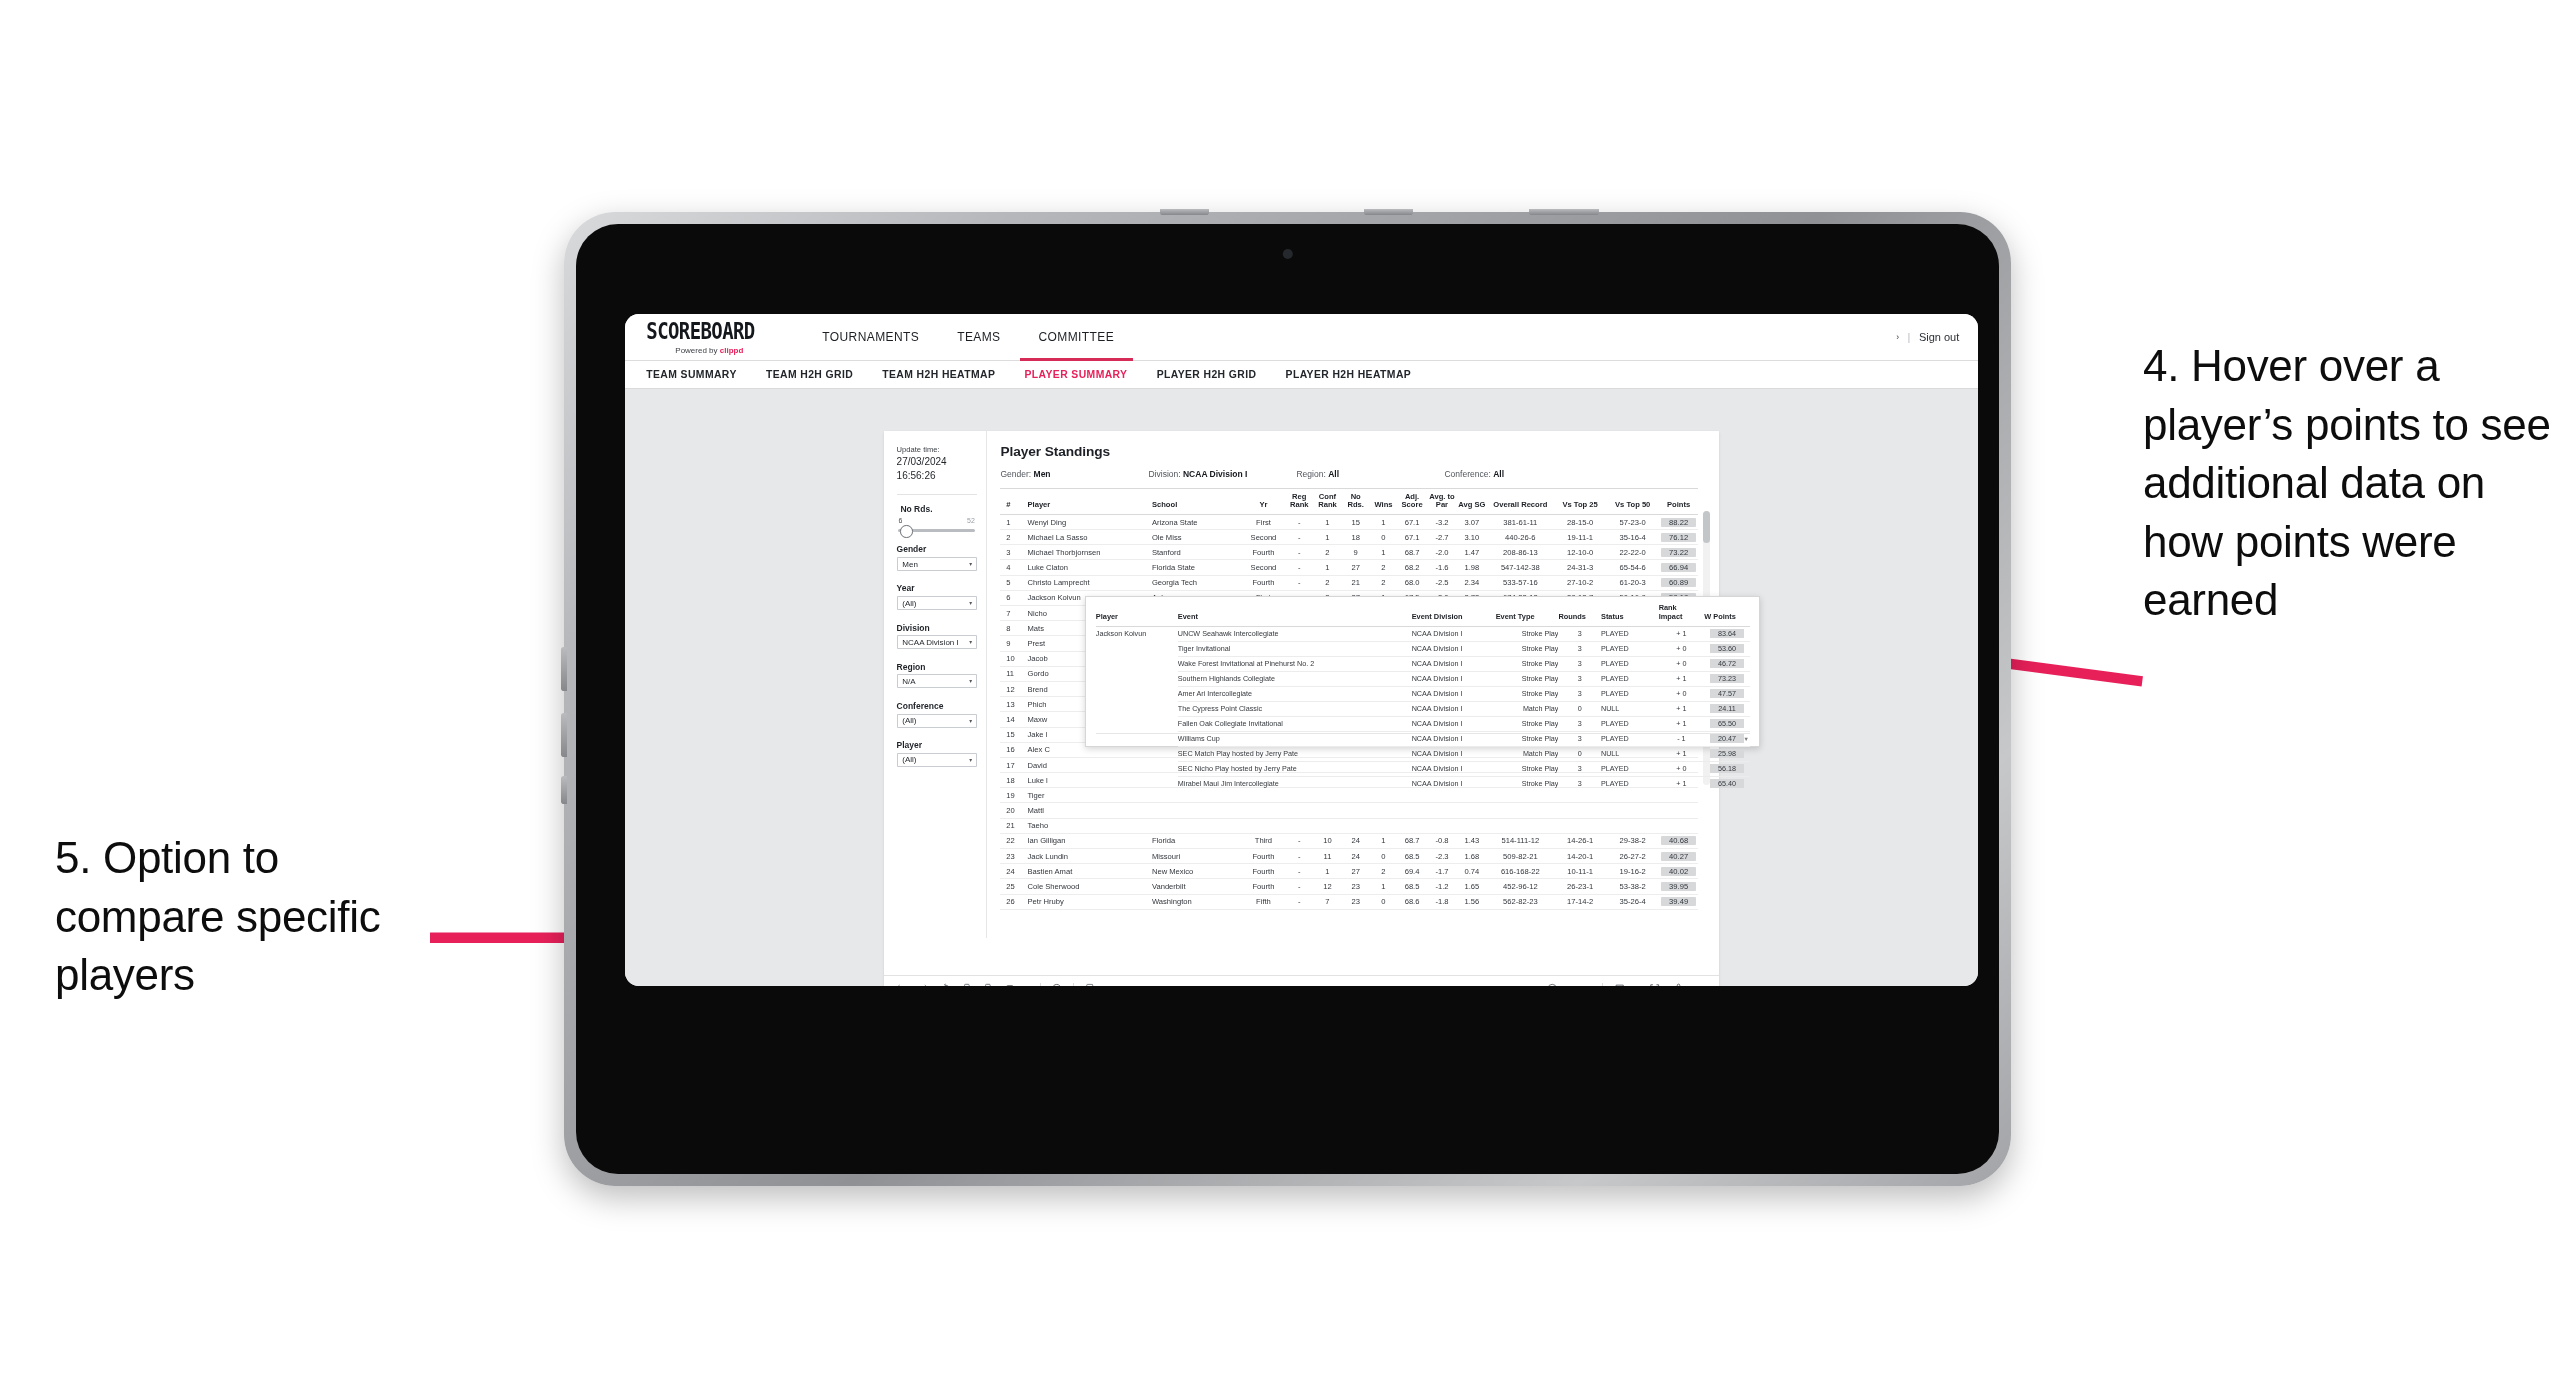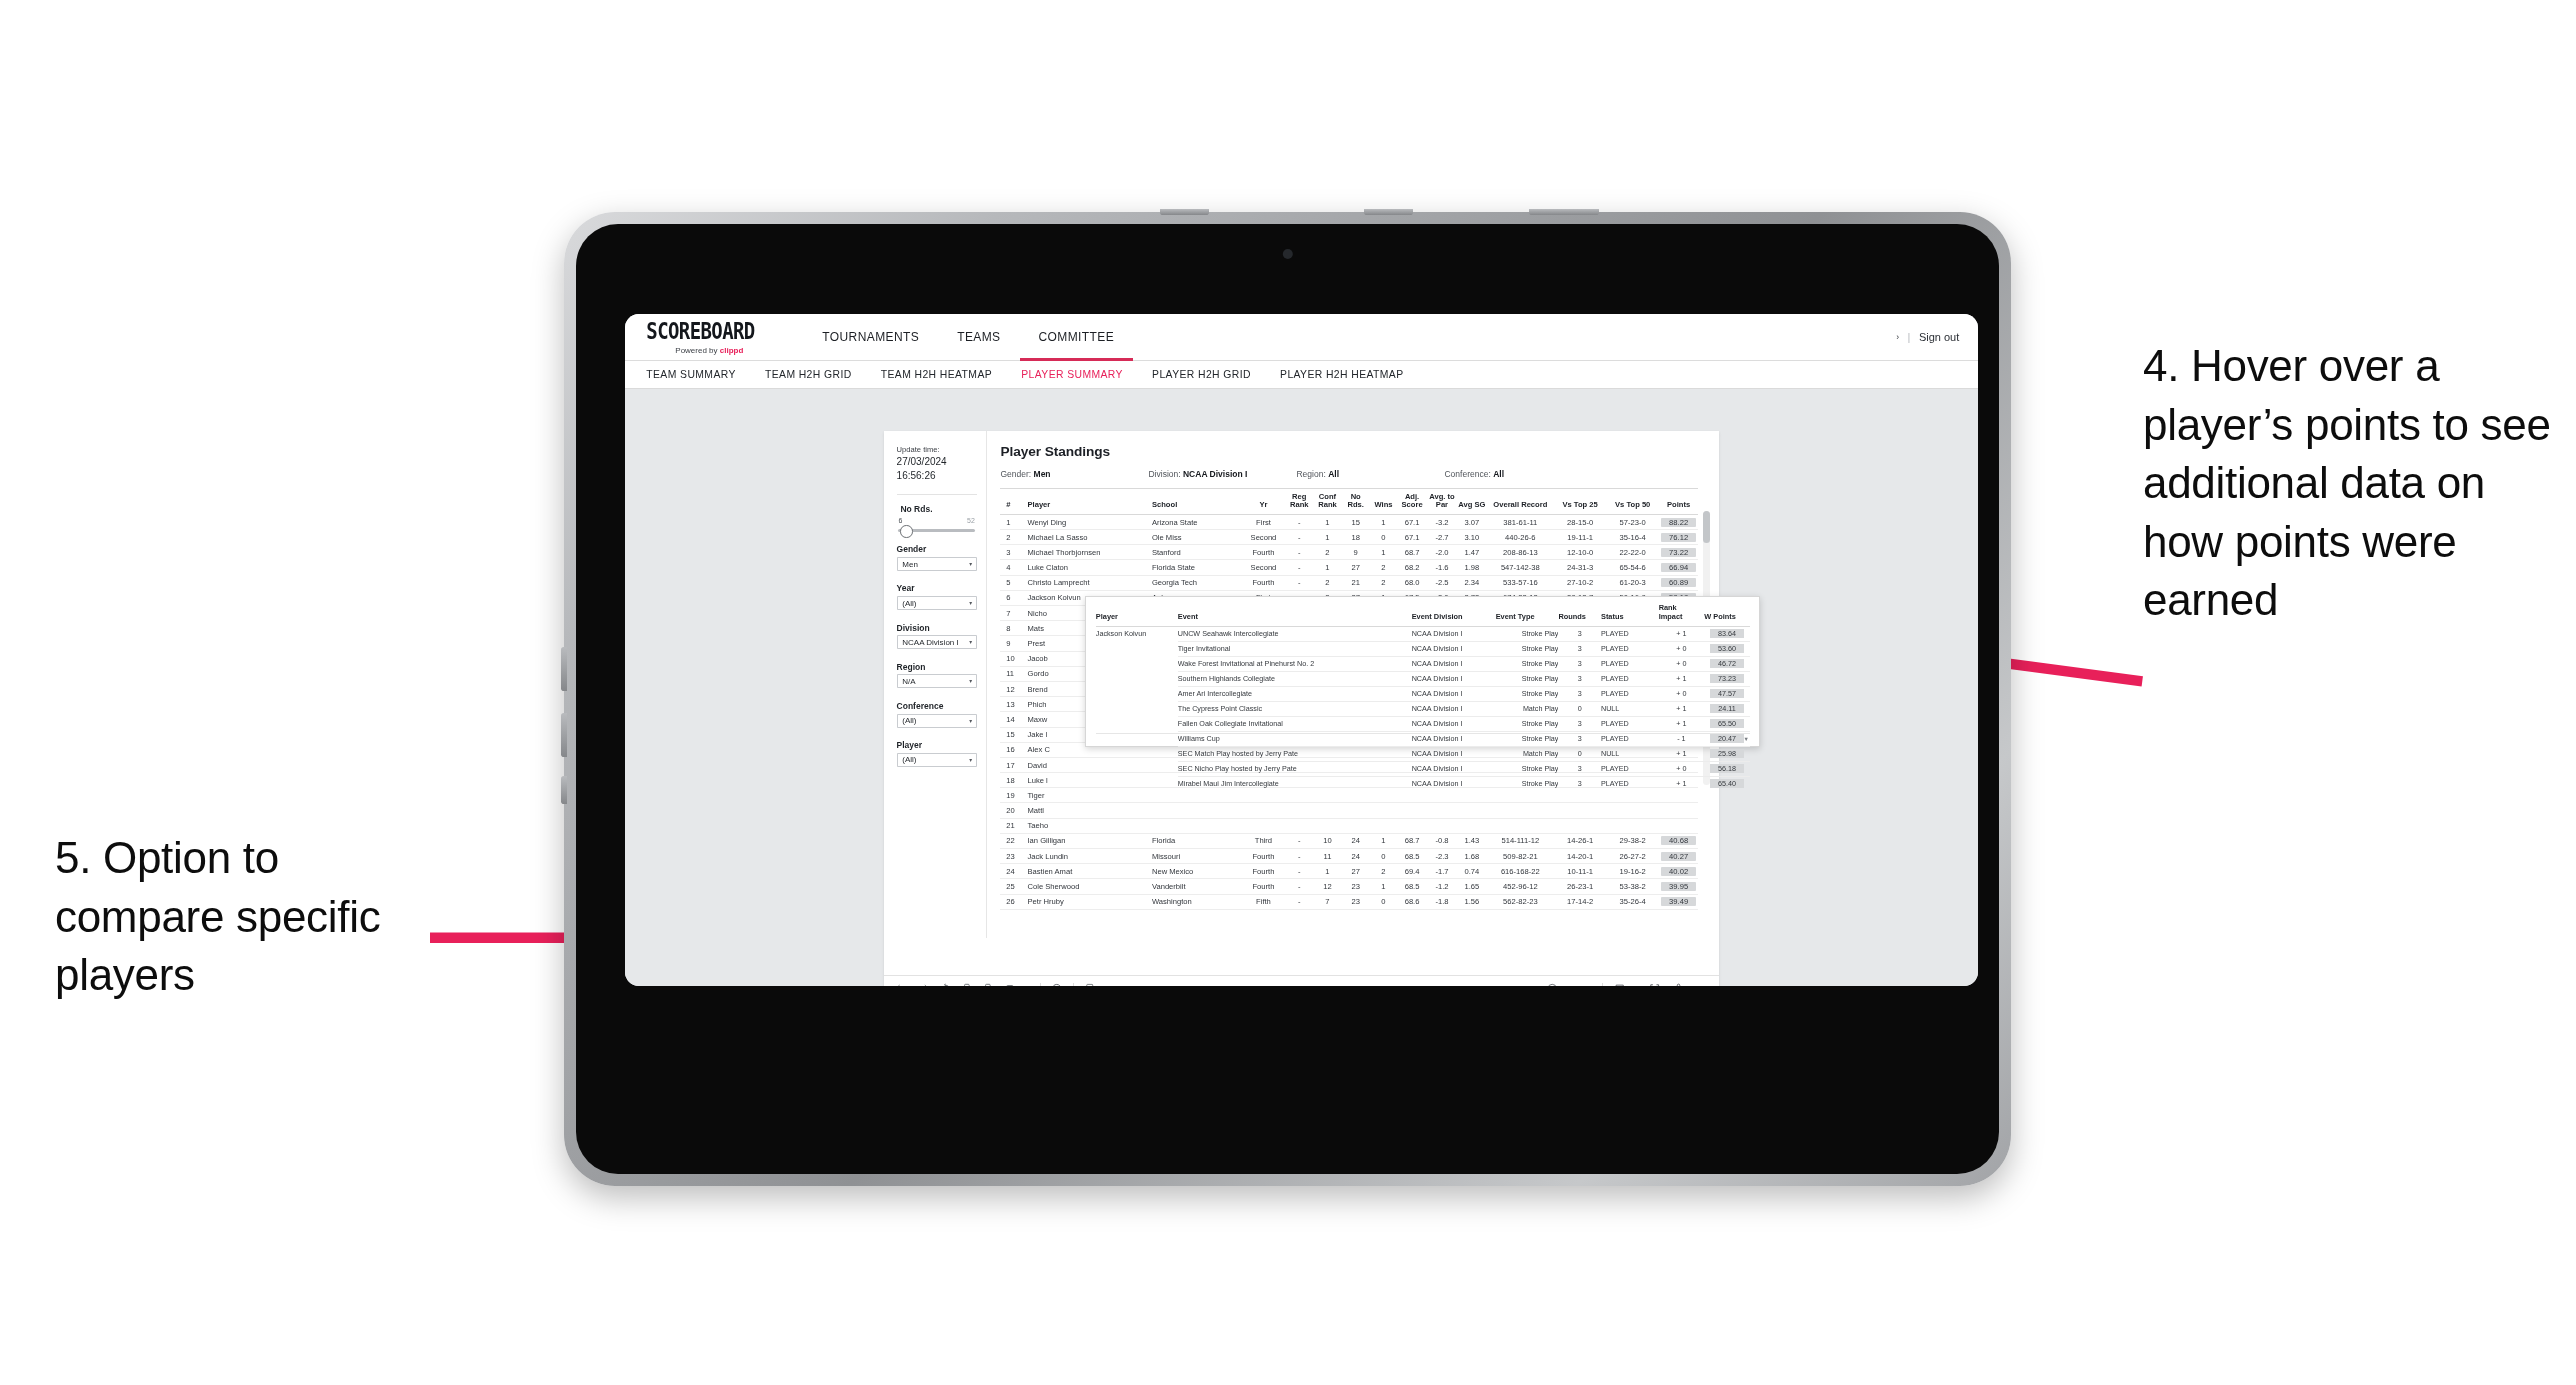--- a/index.html
+++ b/index.html
@@ -104,21 +104,21 @@
   .nav-right .sep{color:#b9bcc0;}
   .nav-chev{font-size:8.5px;color:#2b2f35;}
 
   
   .subnav{
     height:26.5px;background:#fff;display:flex;align-items:center;
     padding-left:21px;gap:0;border-bottom:0.9px solid #dadada;
   }
   .subitem{
     font-size:10.4px;letter-spacing:0.4px;color:#22262b;
-    padding:0 16px 0 0;margin-right:13.2px;cursor:pointer;white-space:nowrap;
+    padding:0 16px 0 0;margin-right:13.2px;cursor:pointer;white-space:nowrap;font-weight:bold;
   }
   .subitem.active{color:#e8205a;}
 
   
   .canvas{position:relative;height:calc(100% - 75px);background:#e6e8ea;}
 
   
   .dash{
     position:absolute;left:259px;top:42px;width:835px;height:570px;
     background:#fff;box-shadow:0 0.9px 2.8px rgba(0,0,0,.10);

